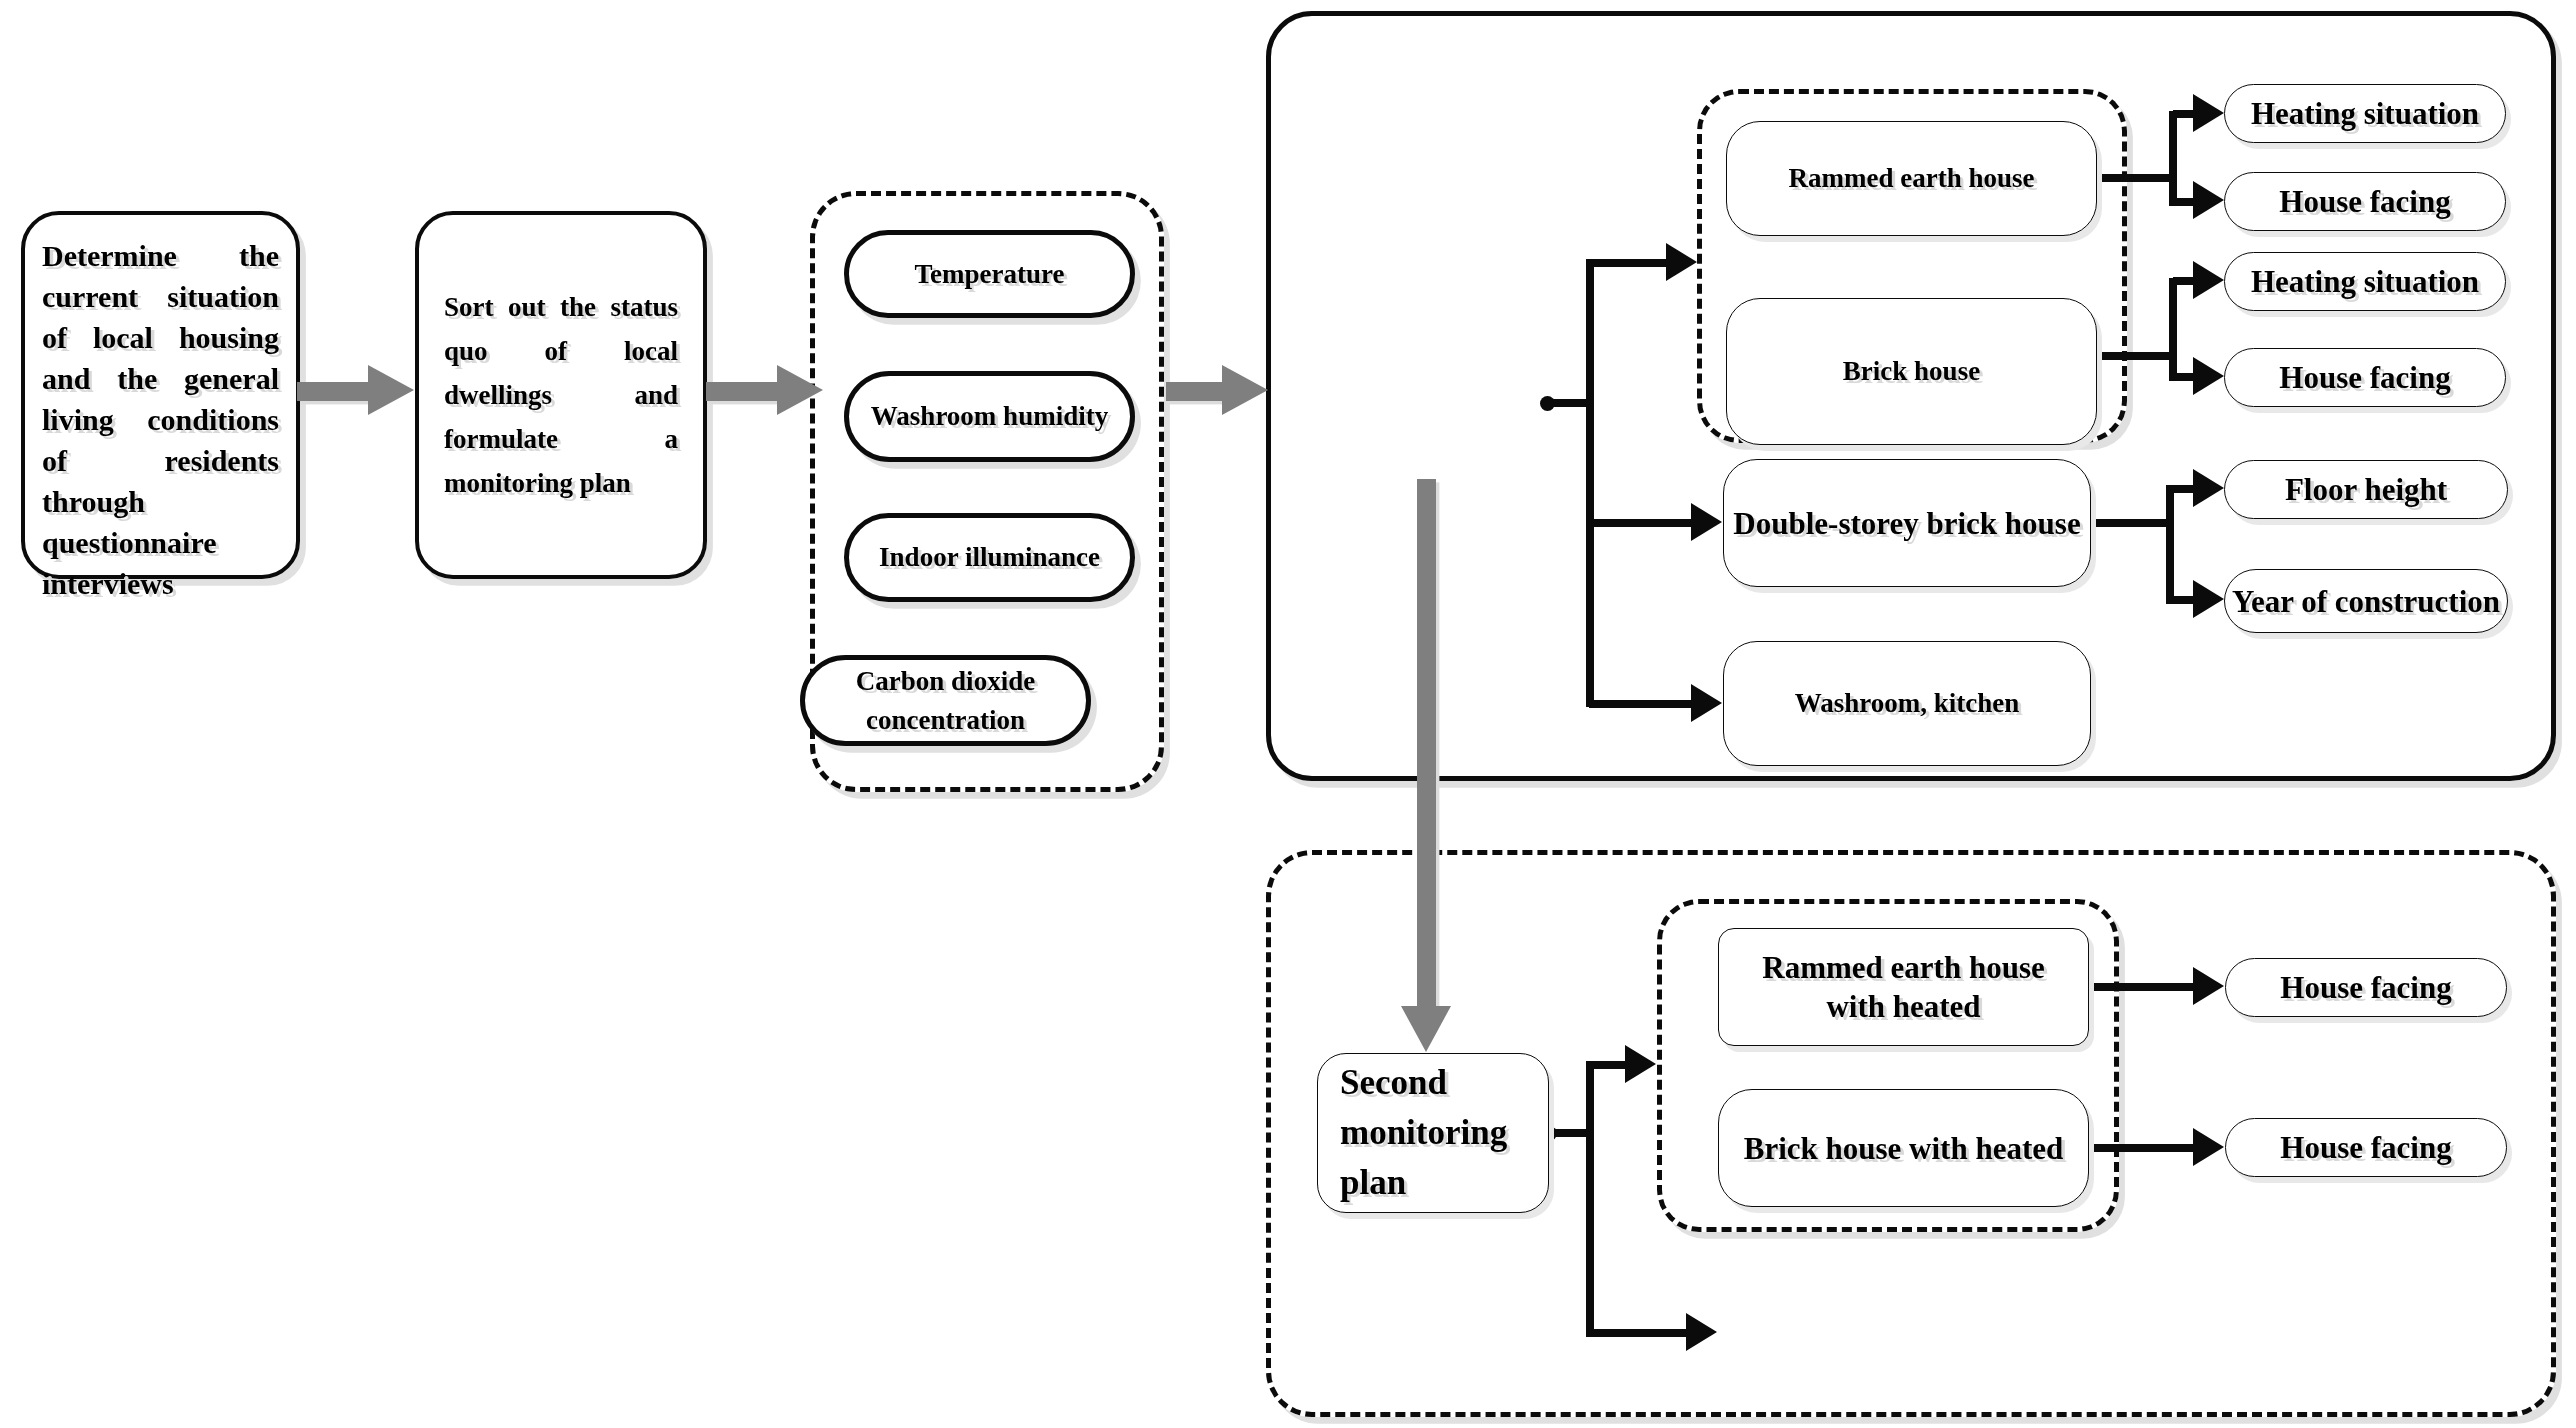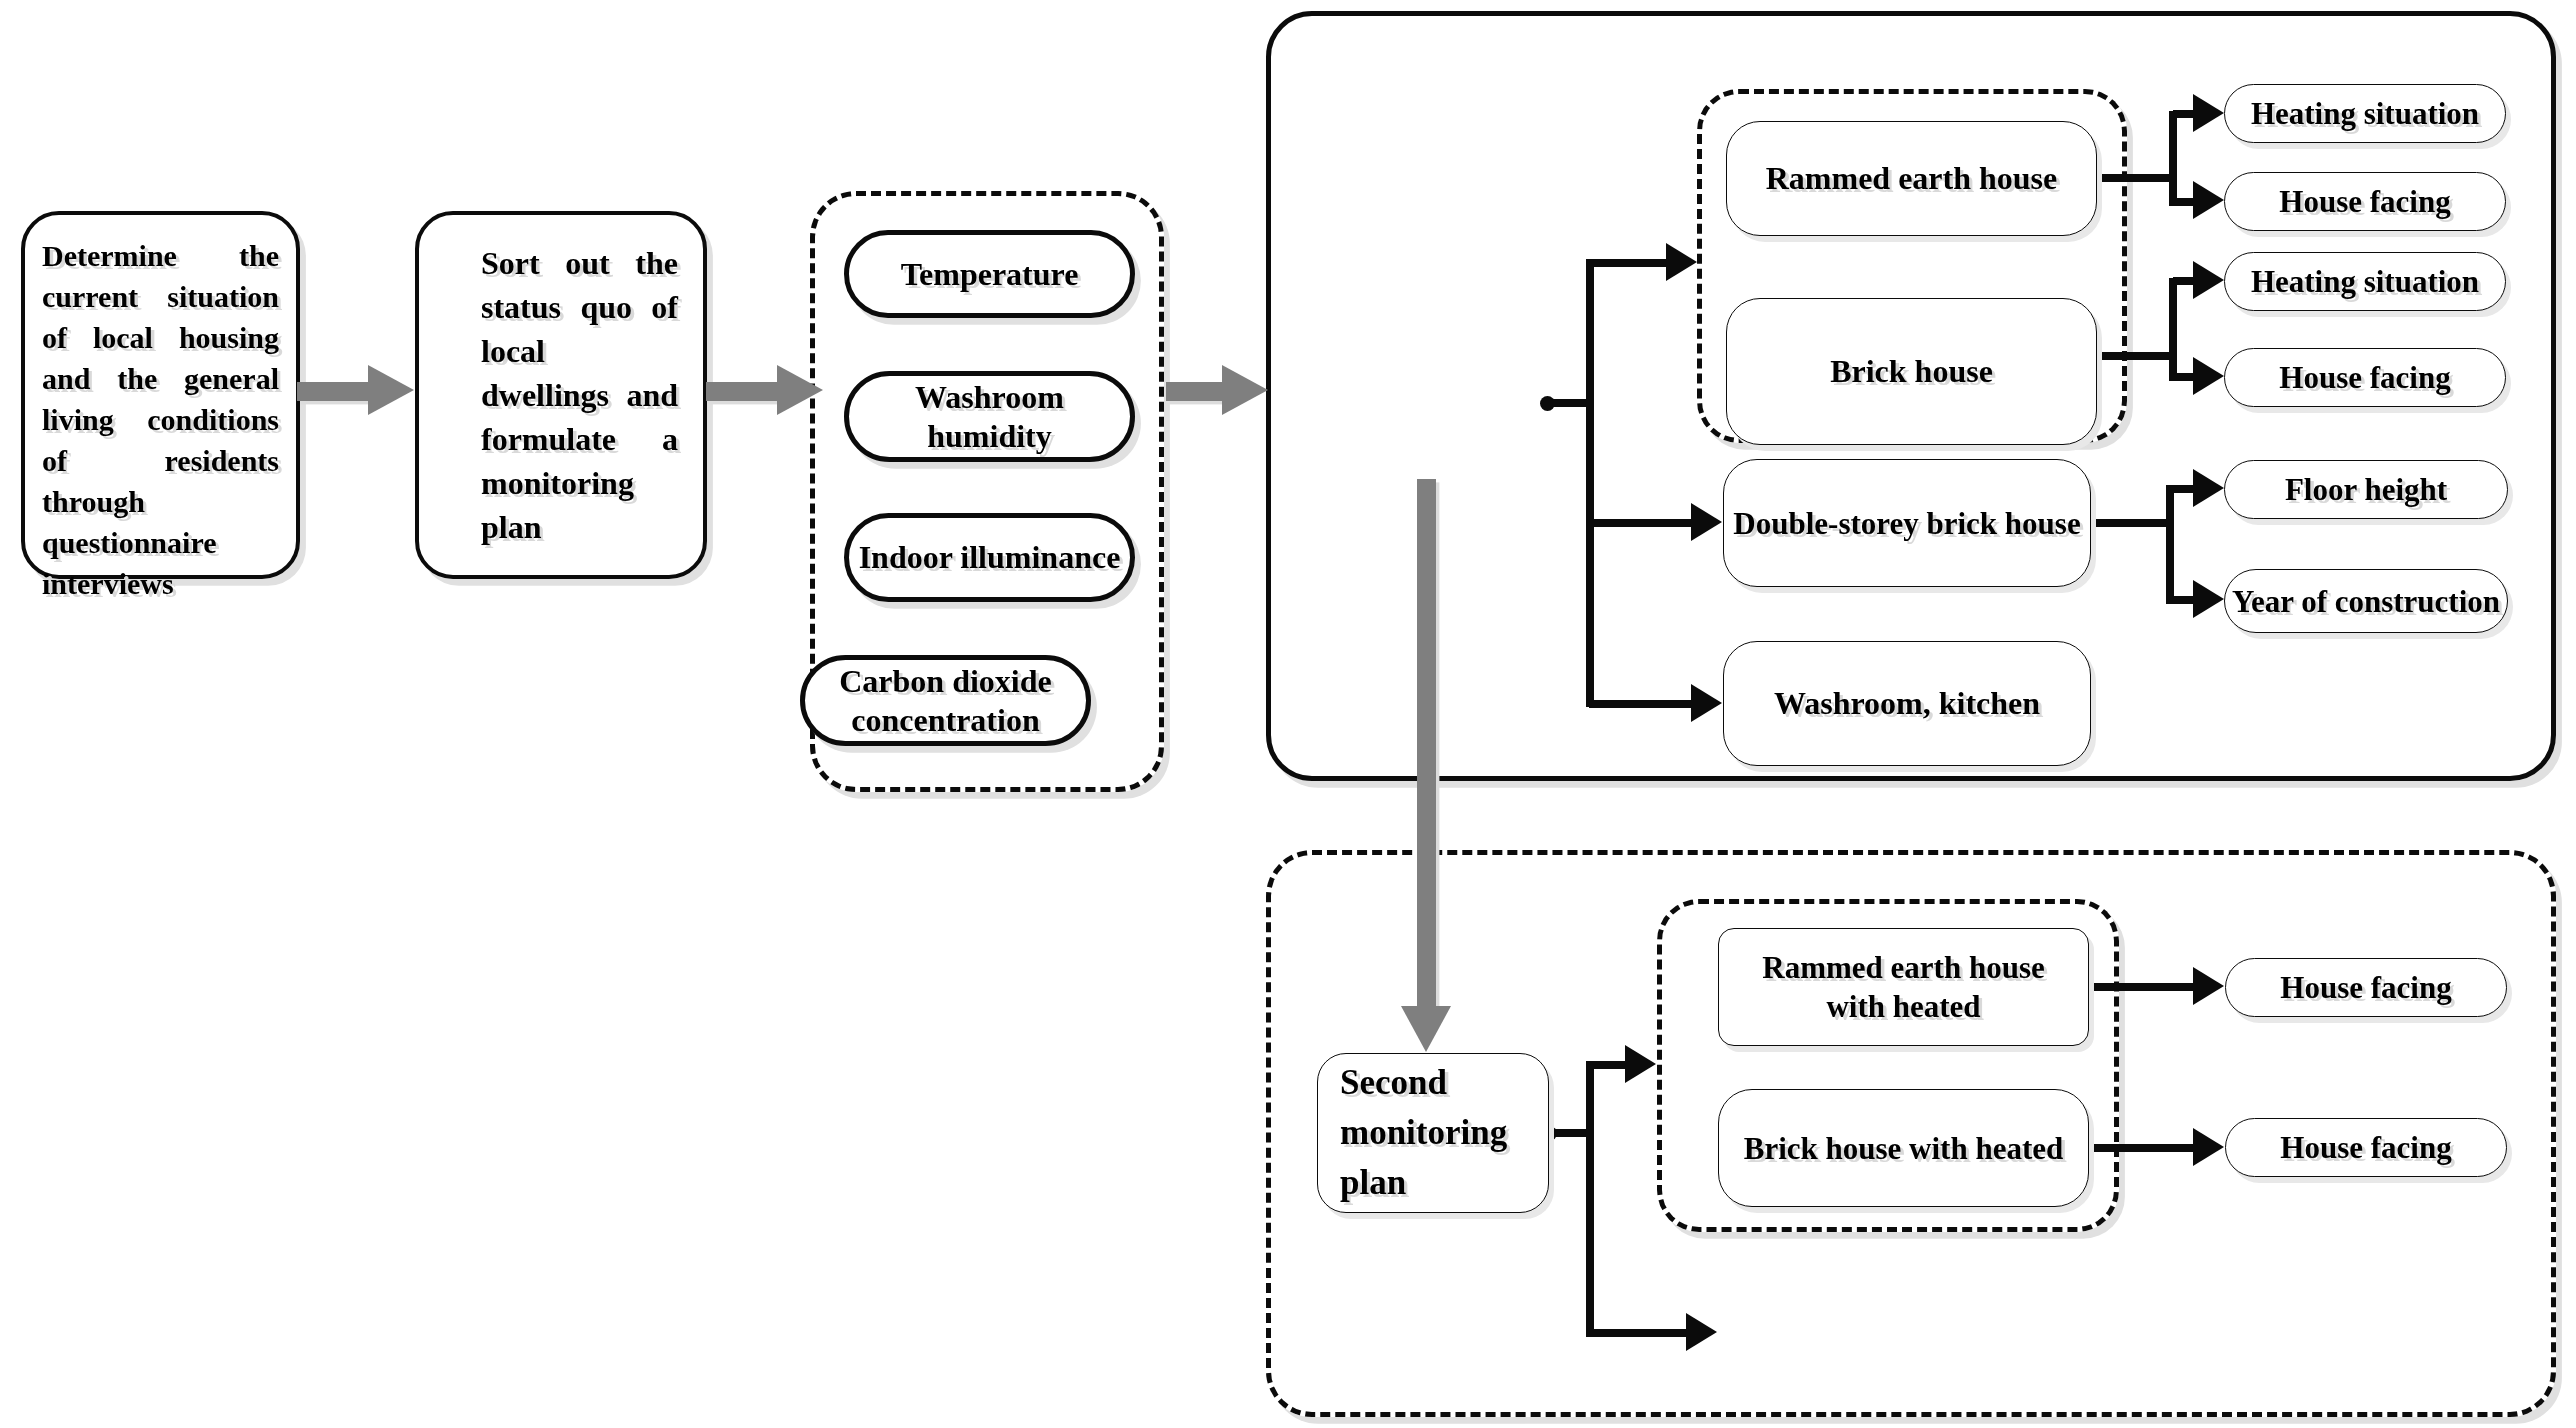--- a/index.html
+++ b/index.html
@@ -46,21 +46,21 @@
   .gshaft{position:absolute;background:var(--flow-arrow);z-index:4;
     box-shadow:3.4px 3.4px 0 #dcdcdc;}
   .ghead-r{position:absolute;width:0;height:0;z-index:4;
     border-top:25px solid transparent;border-bottom:25px solid transparent;
     border-left:46px solid var(--flow-arrow);}
   .ghead-d{position:absolute;width:0;height:0;z-index:4;
     border-left:25px solid transparent;border-right:25px solid transparent;
     border-top:46px solid var(--flow-arrow);}
   .f36{font-size:30px;line-height:41px;}
   .f37{font-size:31px;line-height:39px;}
-  .f38{font-size:32px;line-height:39px;}
+  .f38{font-size:27px;line-height:39px;}
 </style>
 </head>
 <body>
 
 <div id="canvas">
 
   <div class="group solid-container" style="left:1266px;top:11px;width:1290px;height:770px;"></div>
   <div class="group gdash" style="left:810px;top:191px;width:354px;height:601px;"></div>
   <div class="group gdash" style="left:1697px;top:89px;width:430px;height:354px;border-radius:42px;"></div>
   <div class="group gdash solid-container" style="left:1266px;top:850px;width:1290px;height:567px;"></div>
@@ -117,21 +117,21 @@
   <div class="gshaft" style="left:1166px;top:382px;width:57px;height:18.6px;"></div>
   <div class="ghead-r" style="left:1222px;top:365px;"></div>
   <div class="gshaft" style="left:1417px;top:479px;width:18.6px;height:528px;"></div>
   <div class="ghead-d" style="left:1401px;top:1006px;"></div>
 
   <div class="box f36" style="left:21px;top:211px;width:279px;height:368px;align-items:flex-start;">
     <span class="jtext" style="padding:20px 17px;">Determine the current situation of local housing and the general living conditions of residents through questionnaire interviews</span>
   </div>
 
   <div class="box f38" style="left:415px;top:211px;width:292px;height:368px;line-height:44px;">
-    <span class="jtext" style="padding:0 25px;margin-left:37px;">Sort out the status quo of local dwellings and formulate a monitoring plan</span>
+    <span class="jtext" style="padding:0 25px;">Sort out the status quo of local dwellings and formulate a monitoring plan</span>
   </div>
 
   <div class="box pill f38" style="left:844px;top:230px;width:291px;height:88px;">
     <span>Temperature</span>
   </div>
   <div class="box pill f38" style="left:844px;top:371px;width:291px;height:91px;">
     <span>Washroom humidity</span>
   </div>
   <div class="box pill f38" style="left:844px;top:513px;width:291px;height:89px;">
     <span>Indoor illuminance</span>

